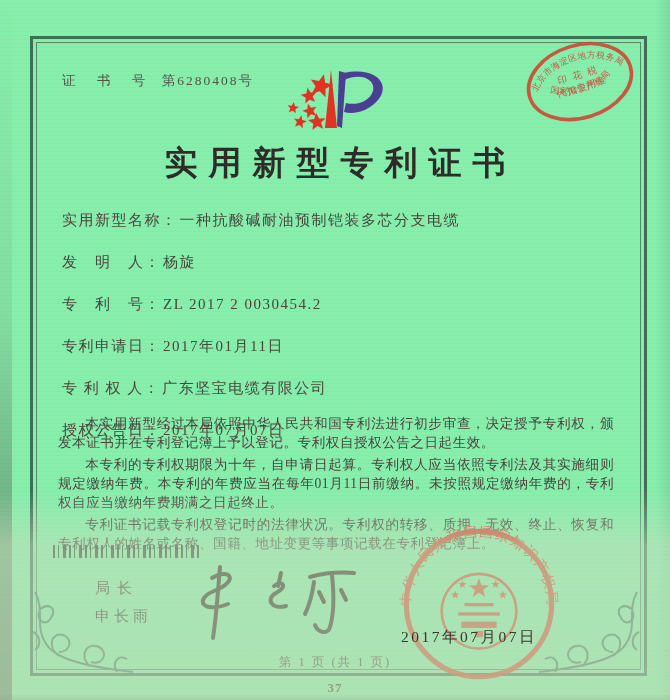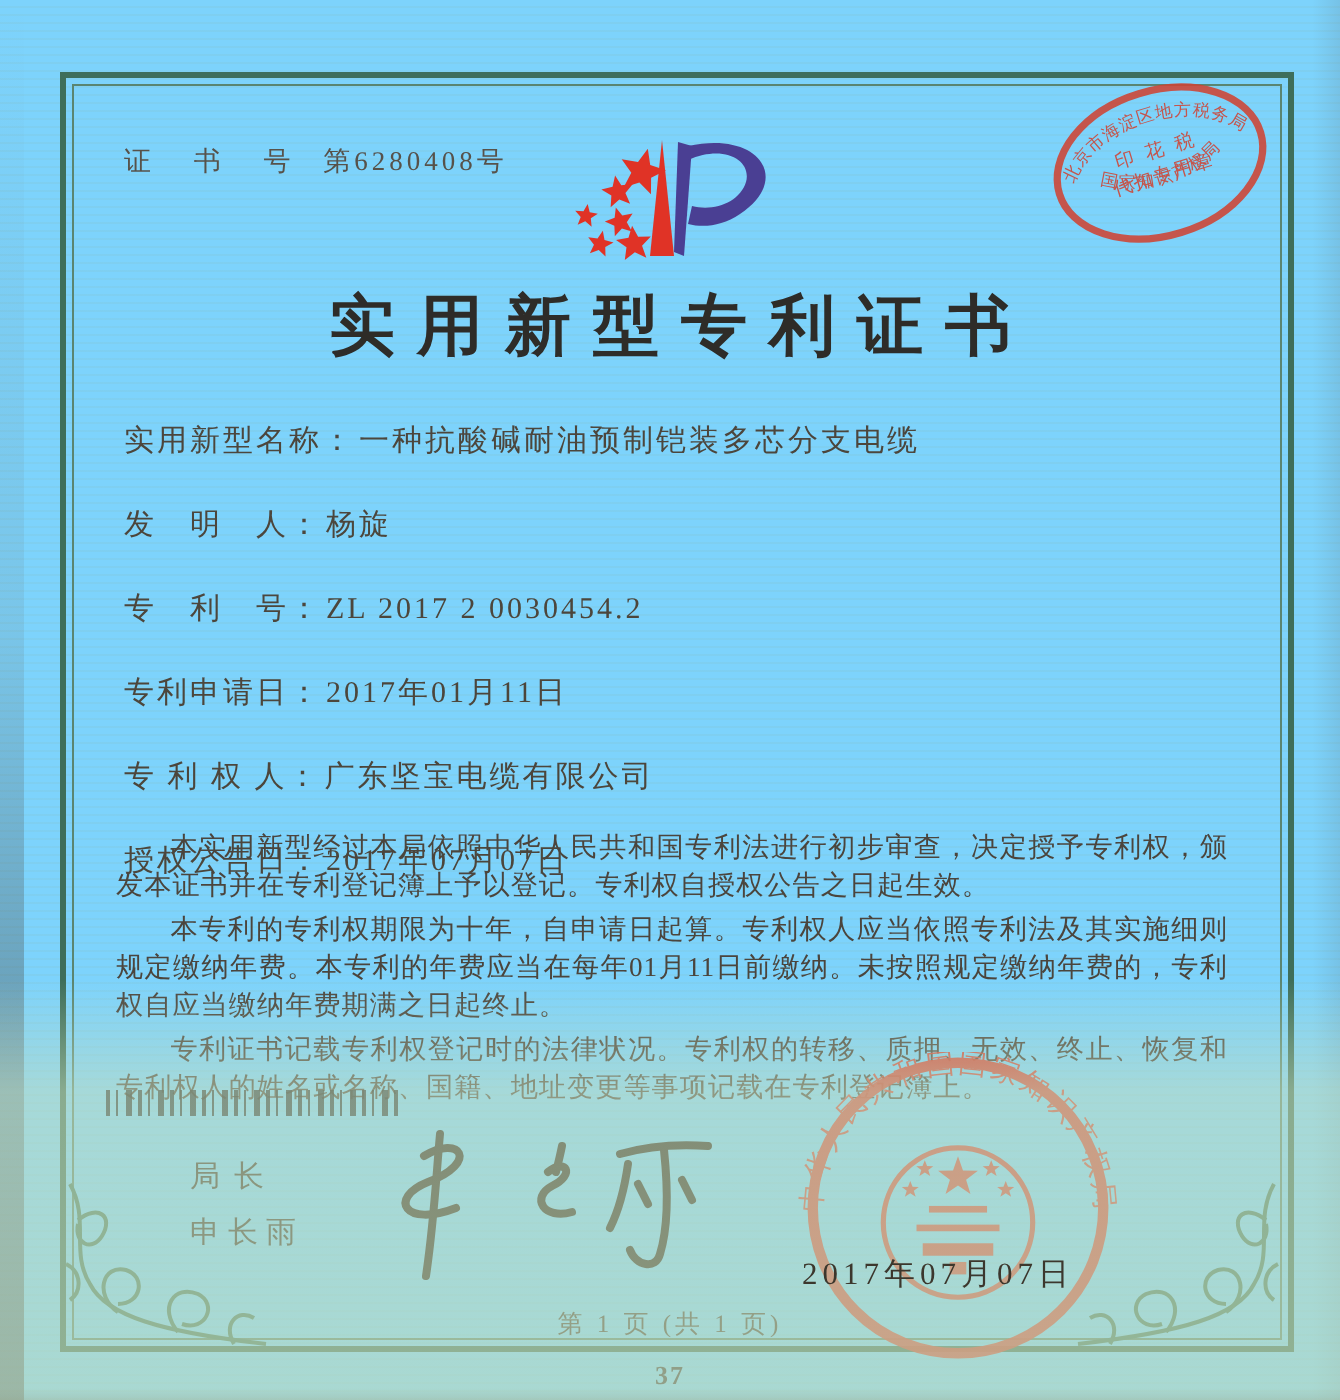--- a/index.html
+++ b/index.html
@@ -1,21 +1,21 @@
 <!DOCTYPE html>
 <html><head>
 <meta charset="utf-8">
 <style>
   html,body{margin:0;padding:0;}
   body{
     width:670px;height:700px;position:relative;overflow:hidden;
     background:#e7e5e0;
     font-family:"Liberation Serif","DejaVu Serif",serif;
   }
-  .paper{position:absolute;inset:0;background:#7dd3fc;}
+  .paper{position:absolute;inset:0;background:#86efac;}
   .paper::before{ 
     content:"";position:absolute;inset:0;
     background-image:repeating-linear-gradient(0deg, rgba(140,172,140,0.10) 0 1px, rgba(0,0,0,0) 1px 4px);
     pointer-events:none;
   }
   .paper::after{ 
     content:"";position:absolute;inset:0;
     background:linear-gradient(180deg, rgba(220,234,210,0) 70%, rgba(199,222,188,0.55) 78%, rgba(196,220,184,0.62) 100%);
     pointer-events:none;
   }

